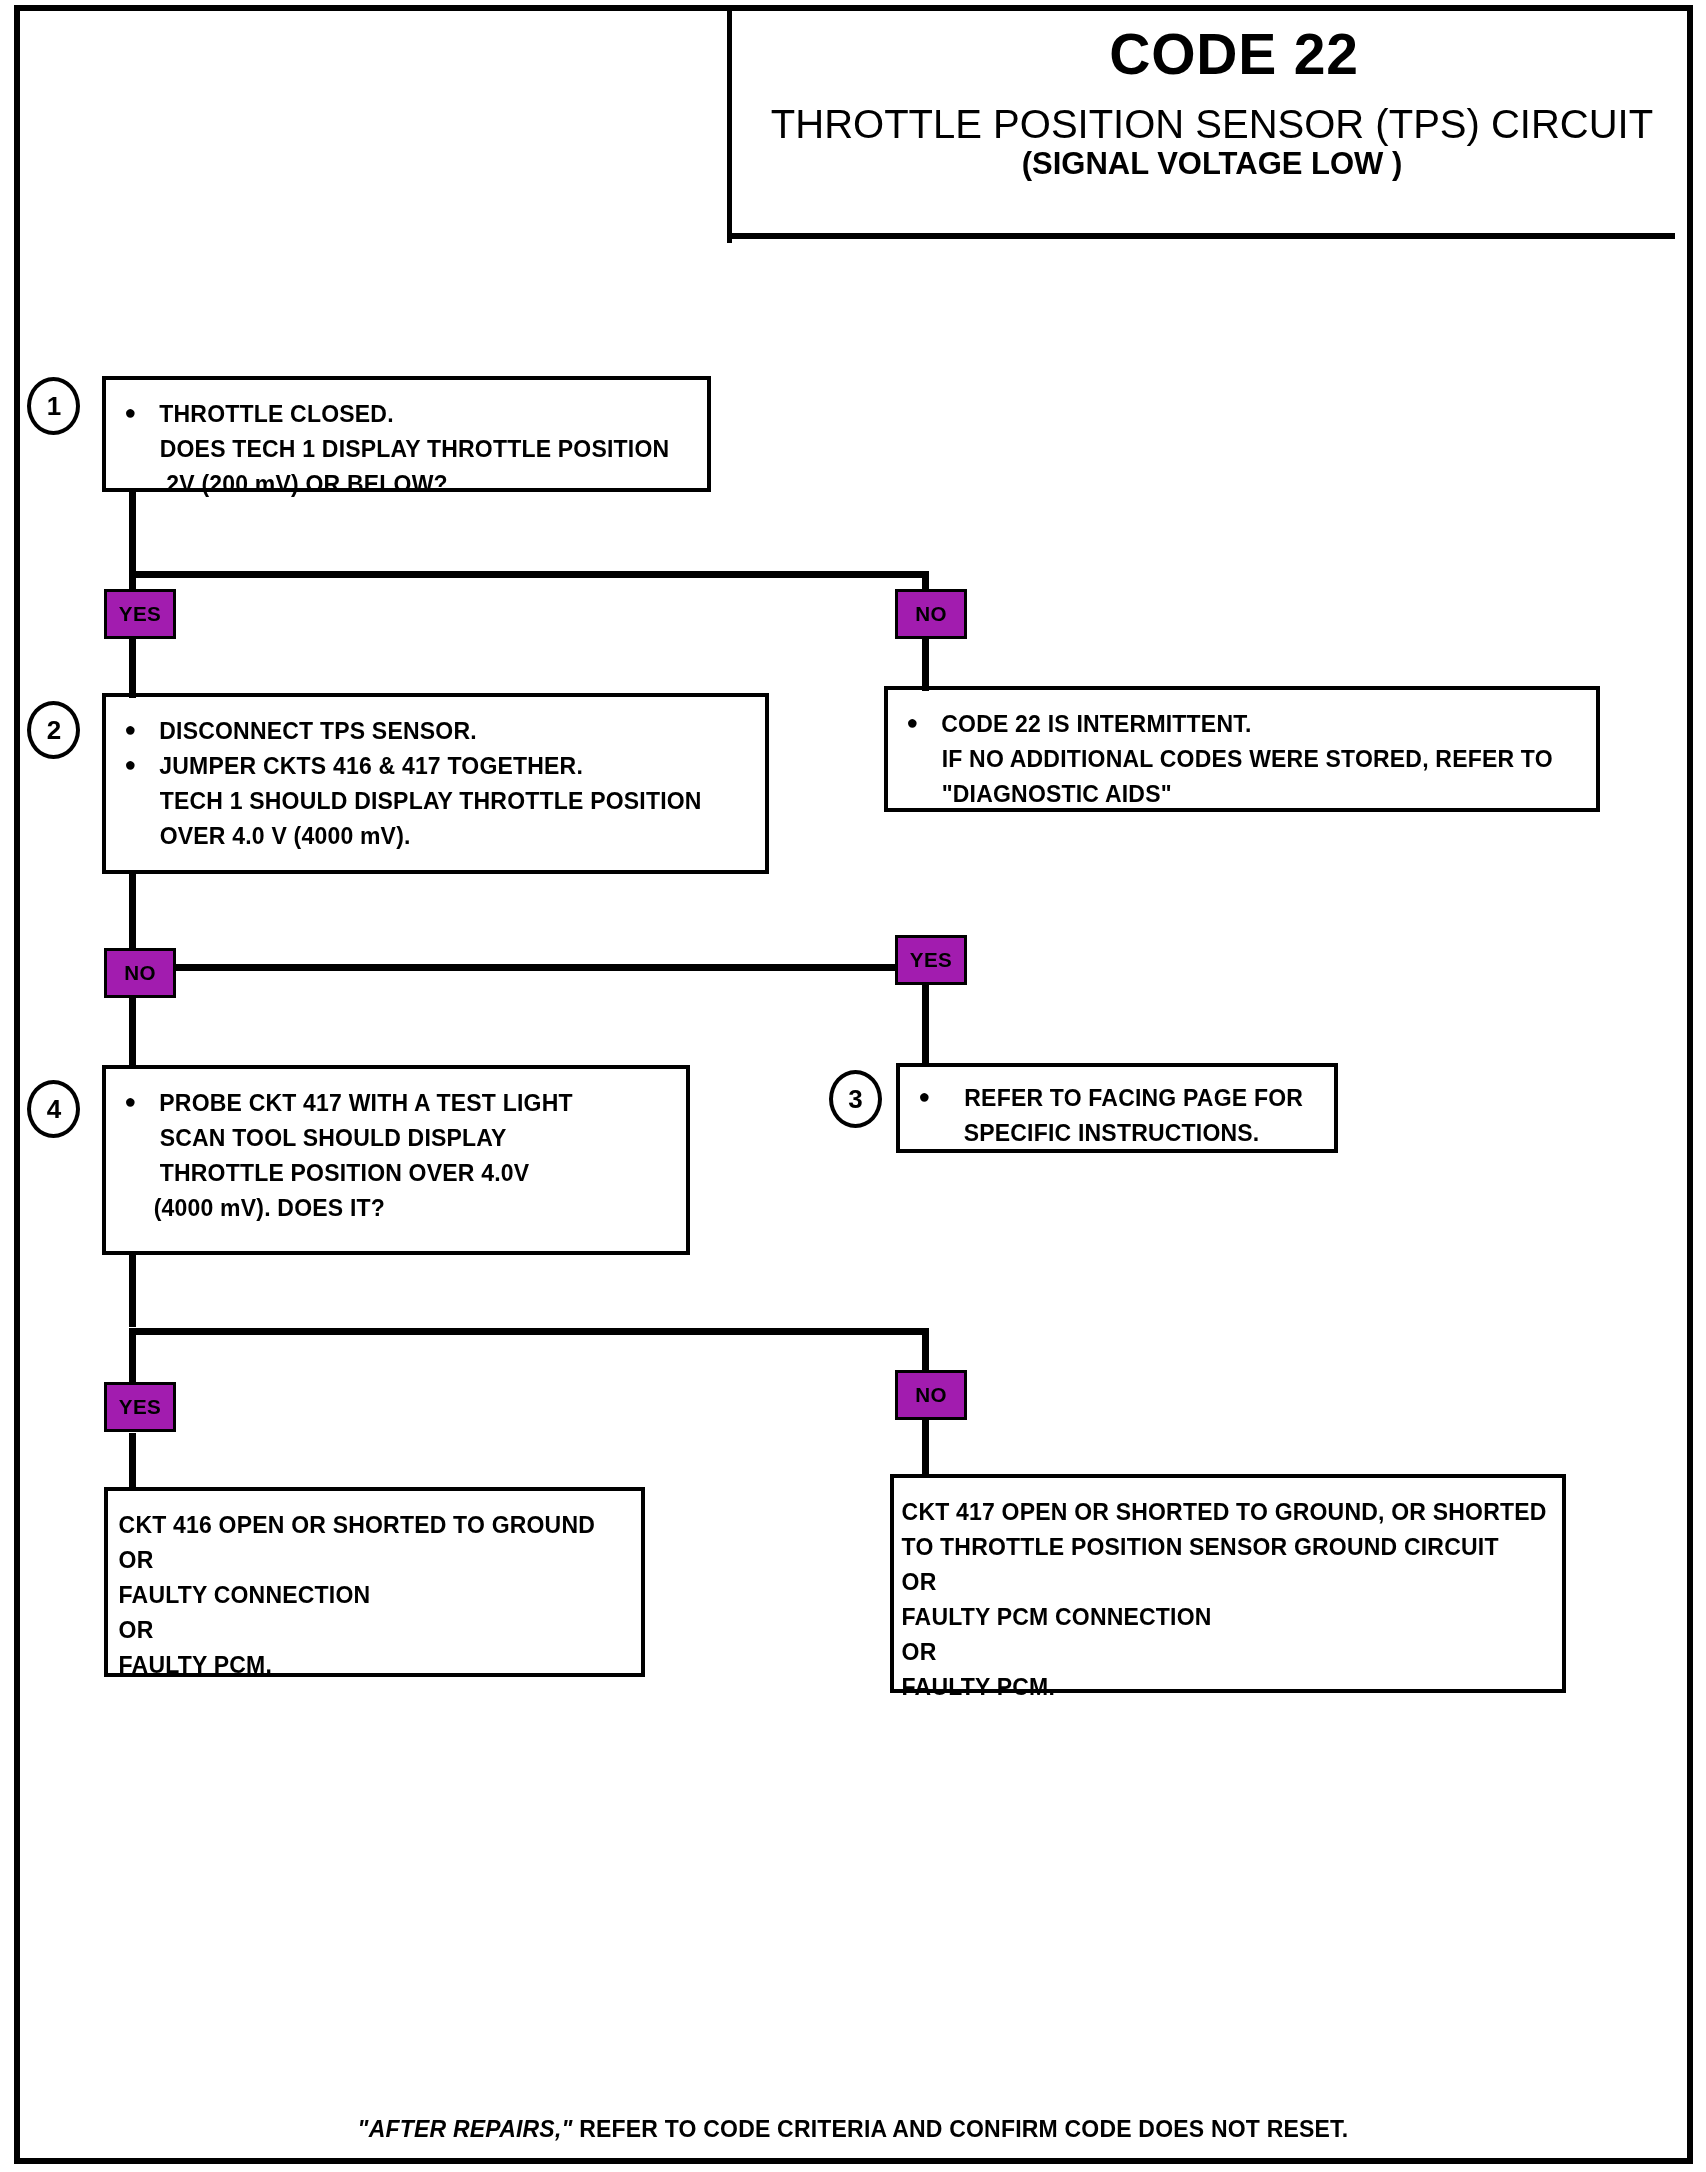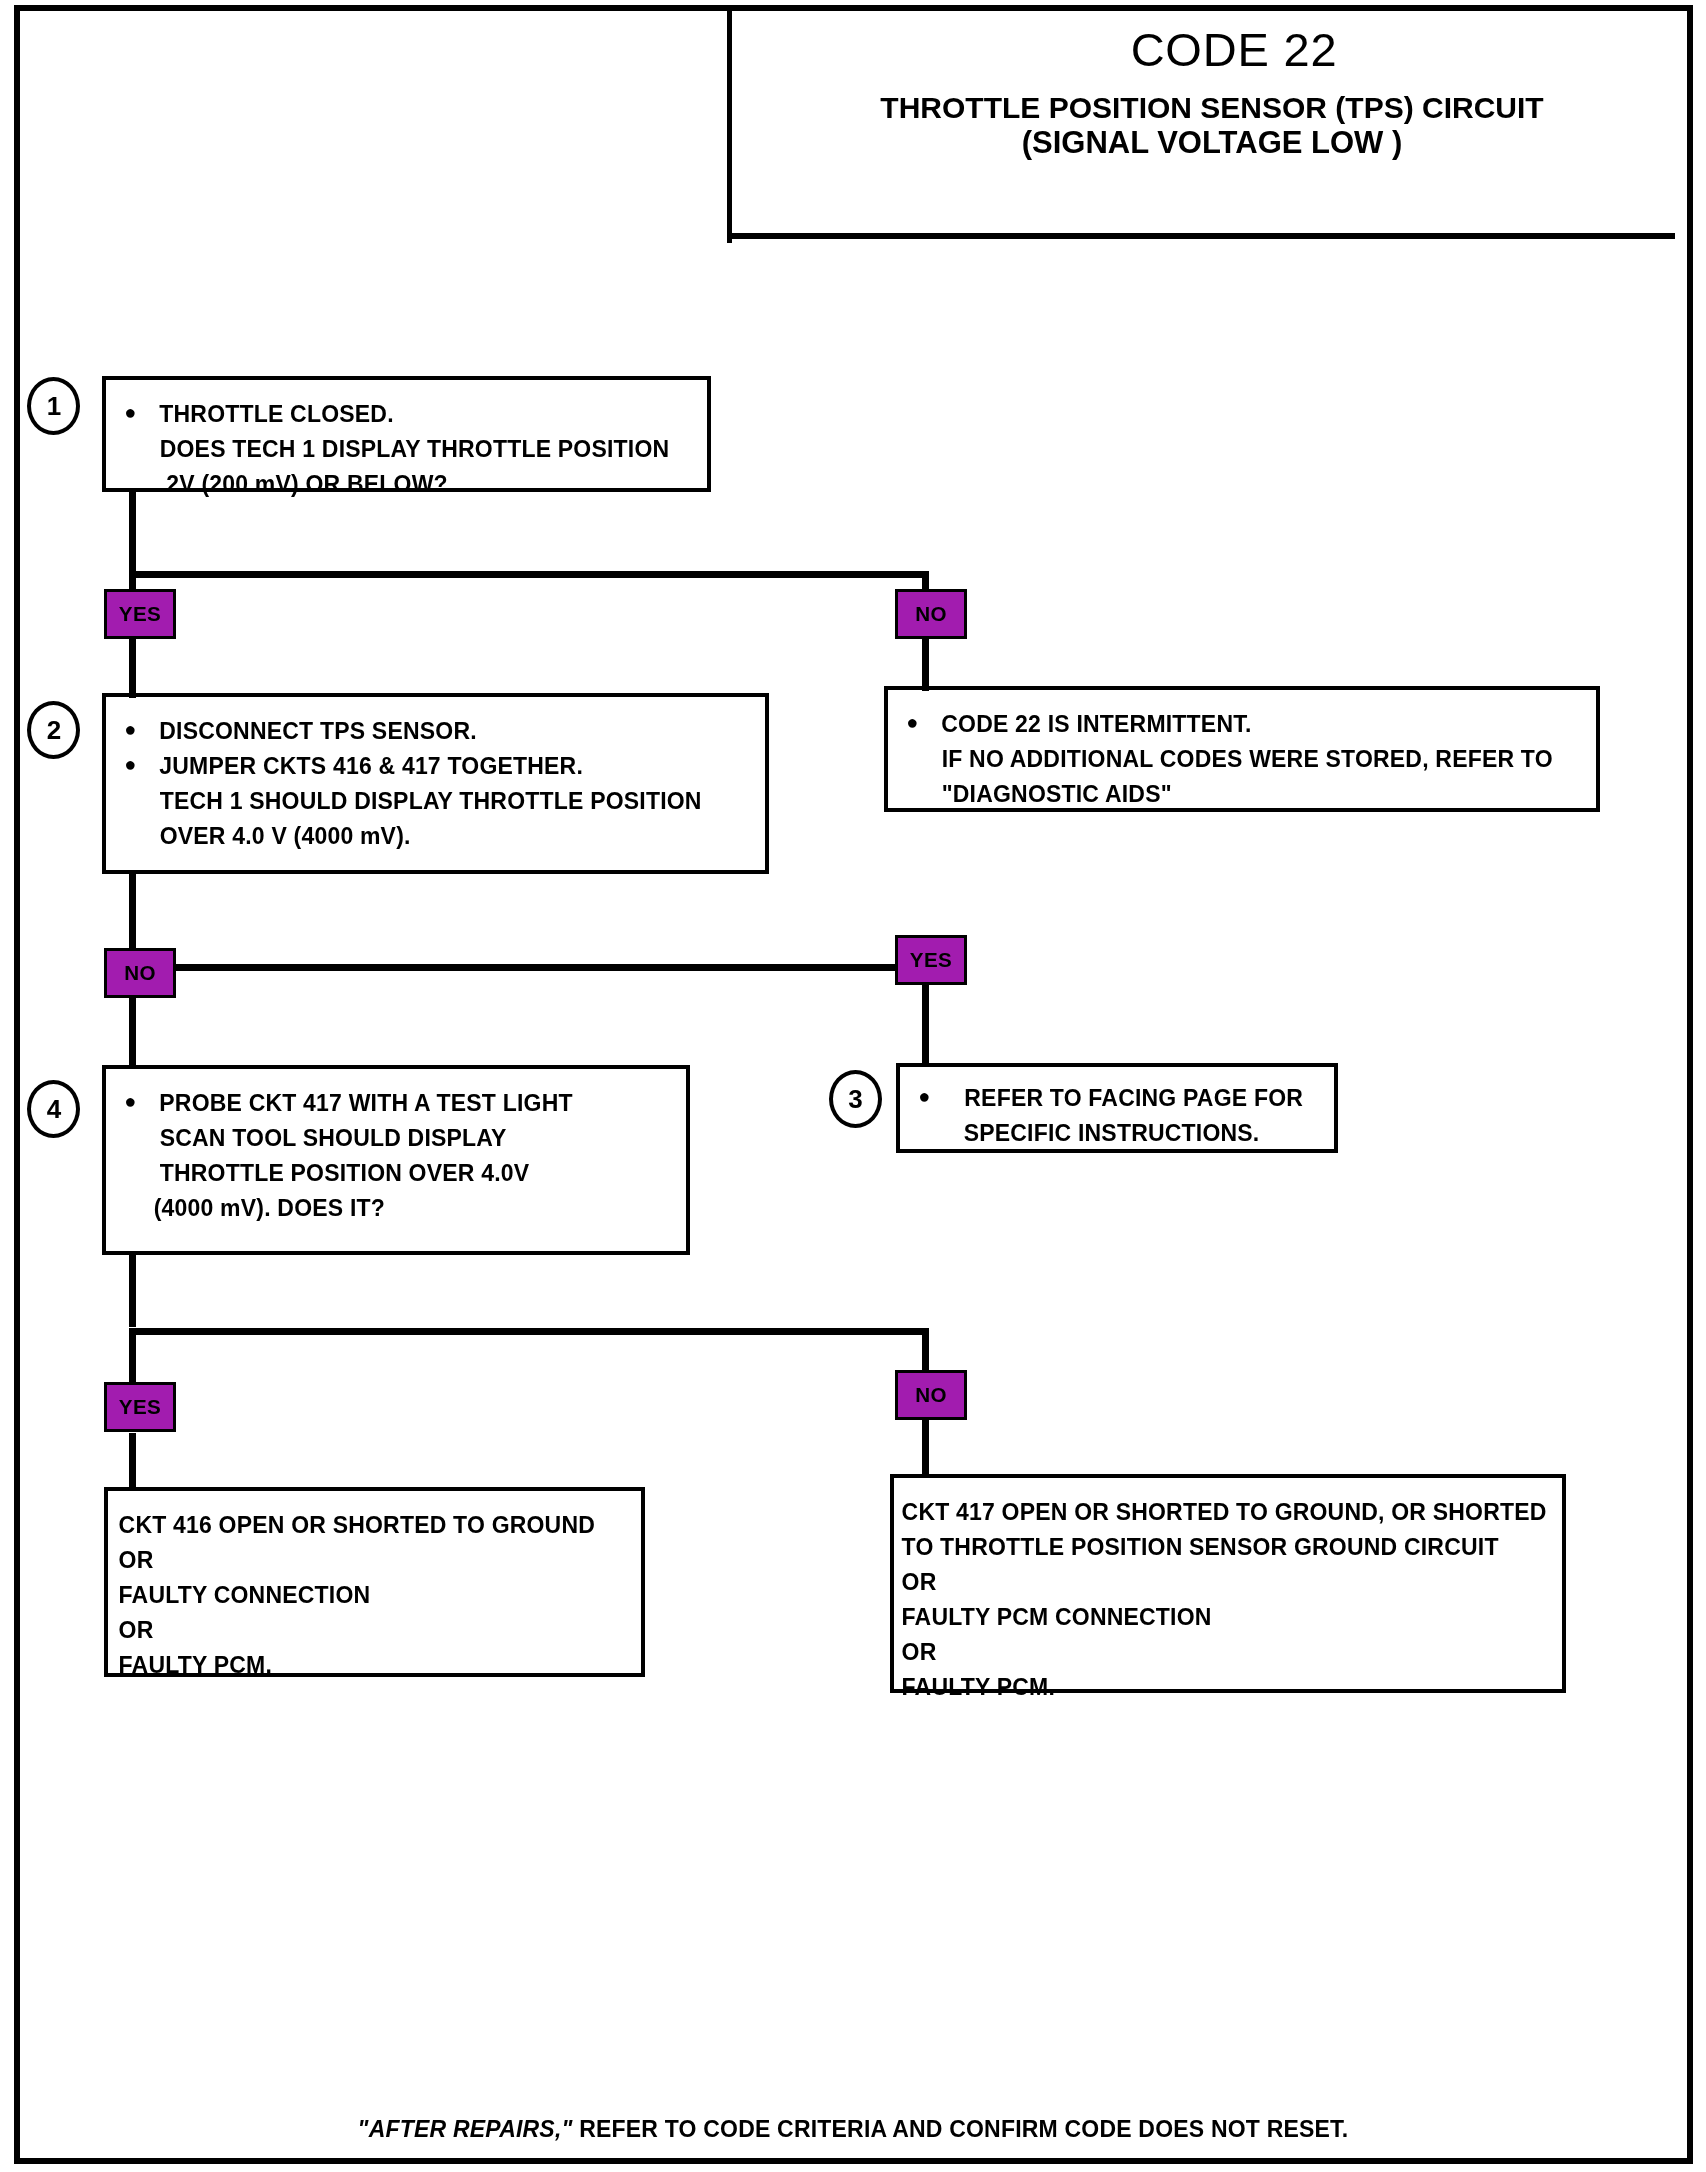--- a/index.html
+++ b/index.html
@@ -38,31 +38,31 @@
   }
   .header-rule{
     position:absolute;
     left:727px; top:233px;
     width:948px; height:6.1px;
     background:#000;
   }
   .code-title{
     margin:0;
     padding-top:20px;
-    font-size:47px;
-    font-weight:normal;
+    font-size:57px;
+    font-weight:bold;
     letter-spacing:0.8px;
     line-height:1.05;
     padding-left:44px;
   }
   .circuit-title{
     margin:0;
     padding-top:18.3px;
-    font-size:30px;
-    font-weight:bold;
+    font-size:40px;
+    font-weight:normal;
     line-height:1.06;
     white-space:nowrap;
   }
   .signal-title{
     margin:0;
     padding-top:3px;
     font-size:31px;
     font-weight:bold;
     line-height:1.06;
   }

